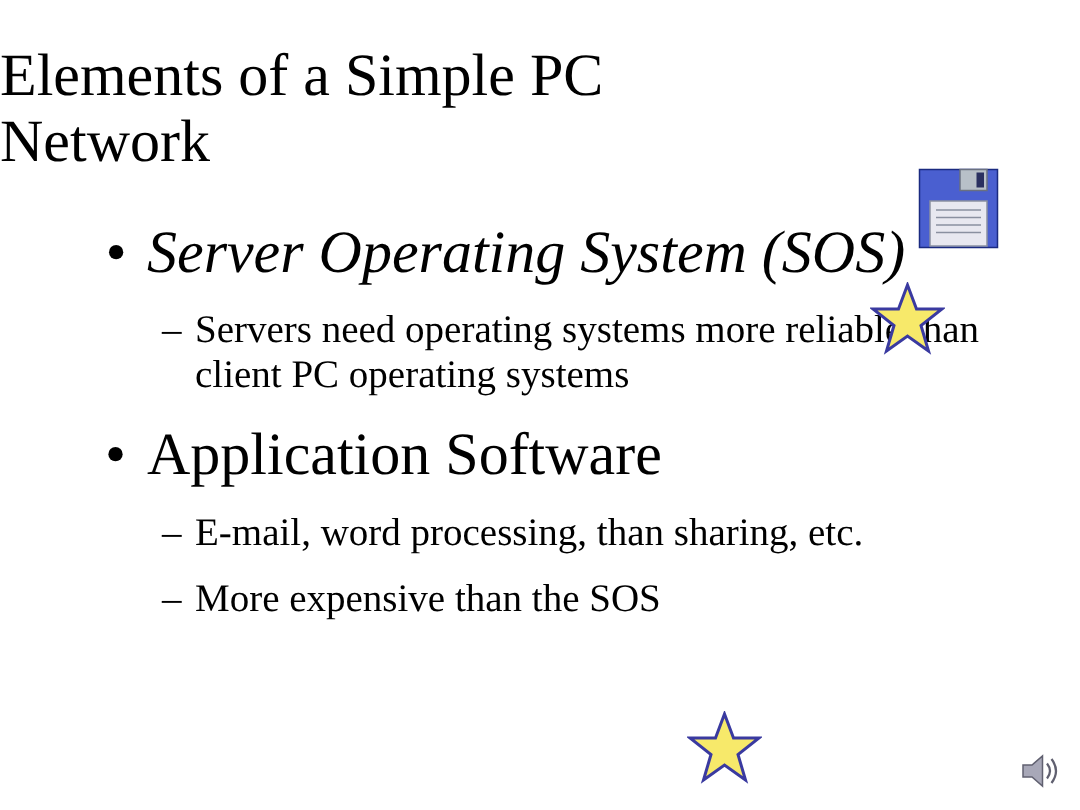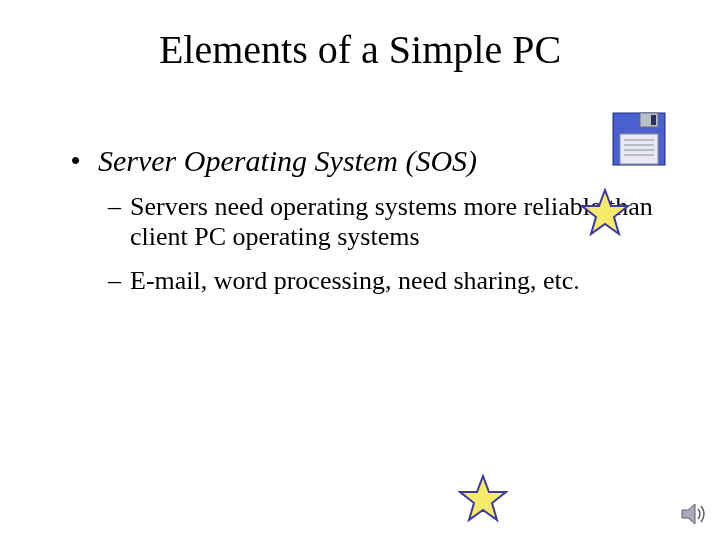--- a/index.html
+++ b/index.html
@@ -15,32 +15,32 @@
   .slide {
     position: relative;
     width: 720px;
     height: 540px;
   }
   .title {
     position: absolute;
     top: 28px;
     left: 0;
     width: 720px;
-    text-align: center;
+    text-align: left;
     font-size: 40px;
     line-height: 1.1;
   }
   .content {
     position: absolute;
     top: 136px;
     left: 70px;
     right: 40px;
   }
   .bullet-l1 {
-    font-size: 30px;
+    font-size: 40px;
     margin: 8px 0 8px 0;
     position: relative;
     padding-left: 28px;
   }
   .bullet-l1::before {
     content: "•";
     position: absolute;
     left: 0;
     top: 0;
   }
@@ -88,39 +88,42 @@
     height: 28px;
   }
 </style>
 </head>
 <body>
 
 <div class="slide">
 
   <div class="title">
     <span>Elements of a Simple PC</span><br>
+    <span>Network</span>
   </div>
 
   <div class="floppy">
     <svg viewBox="0 0 54 54">
       <rect x="1" y="1" width="52" height="52" fill="#4a5fd0" stroke="#1a2a80" stroke-width="1"></rect>
       <rect x="28" y="1" width="18" height="14" fill="#b8c0c8" stroke="#6a7080" stroke-width="1"></rect>
       <rect x="39" y="3" width="5" height="10" fill="#2a3060"></rect>
       <rect x="8" y="22" width="38" height="30" fill="#e8e8f0" stroke="#8a90a0" stroke-width="1"></rect>
       <line x1="12" y1="28" x2="42" y2="28" stroke="#8a90a0" stroke-width="1"></line>
       <line x1="12" y1="33" x2="42" y2="33" stroke="#8a90a0" stroke-width="1"></line>
       <line x1="12" y1="38" x2="42" y2="38" stroke="#8a90a0" stroke-width="1"></line>
       <line x1="12" y1="43" x2="42" y2="43" stroke="#8a90a0" stroke-width="1"></line>
     </svg>
   </div>
 
   <div class="content">
     <div class="bullet-l1 italic">Server Operating System (SOS)</div>
     <div class="bullet-l2 spacer-top">Servers need operating systems more reliable than client PC operating systems</div>
-    <div class="bullet-l2 spacer-top">E-mail, word processing, need sharing, etc.</div>
+    <div class="bullet-l1" style="margin-top:14px">Application Software</div>
+    <div class="bullet-l2 spacer-top">E-mail, word processing, than sharing, etc.</div>
+    <div class="bullet-l2 spacer-top">More expensive than the SOS</div>
   </div>
 
   <div class="star star1">
     <svg viewBox="0 0 50 50">
       <polygon points="25,2 31,18 48,18 34,29 39,46 25,36 11,46 16,29 2,18 19,18" fill="#f7e96a" stroke="#3a3aa0" stroke-width="2"></polygon>
     </svg>
   </div>
 
   <div class="star star2">
     <svg viewBox="0 0 50 50">

